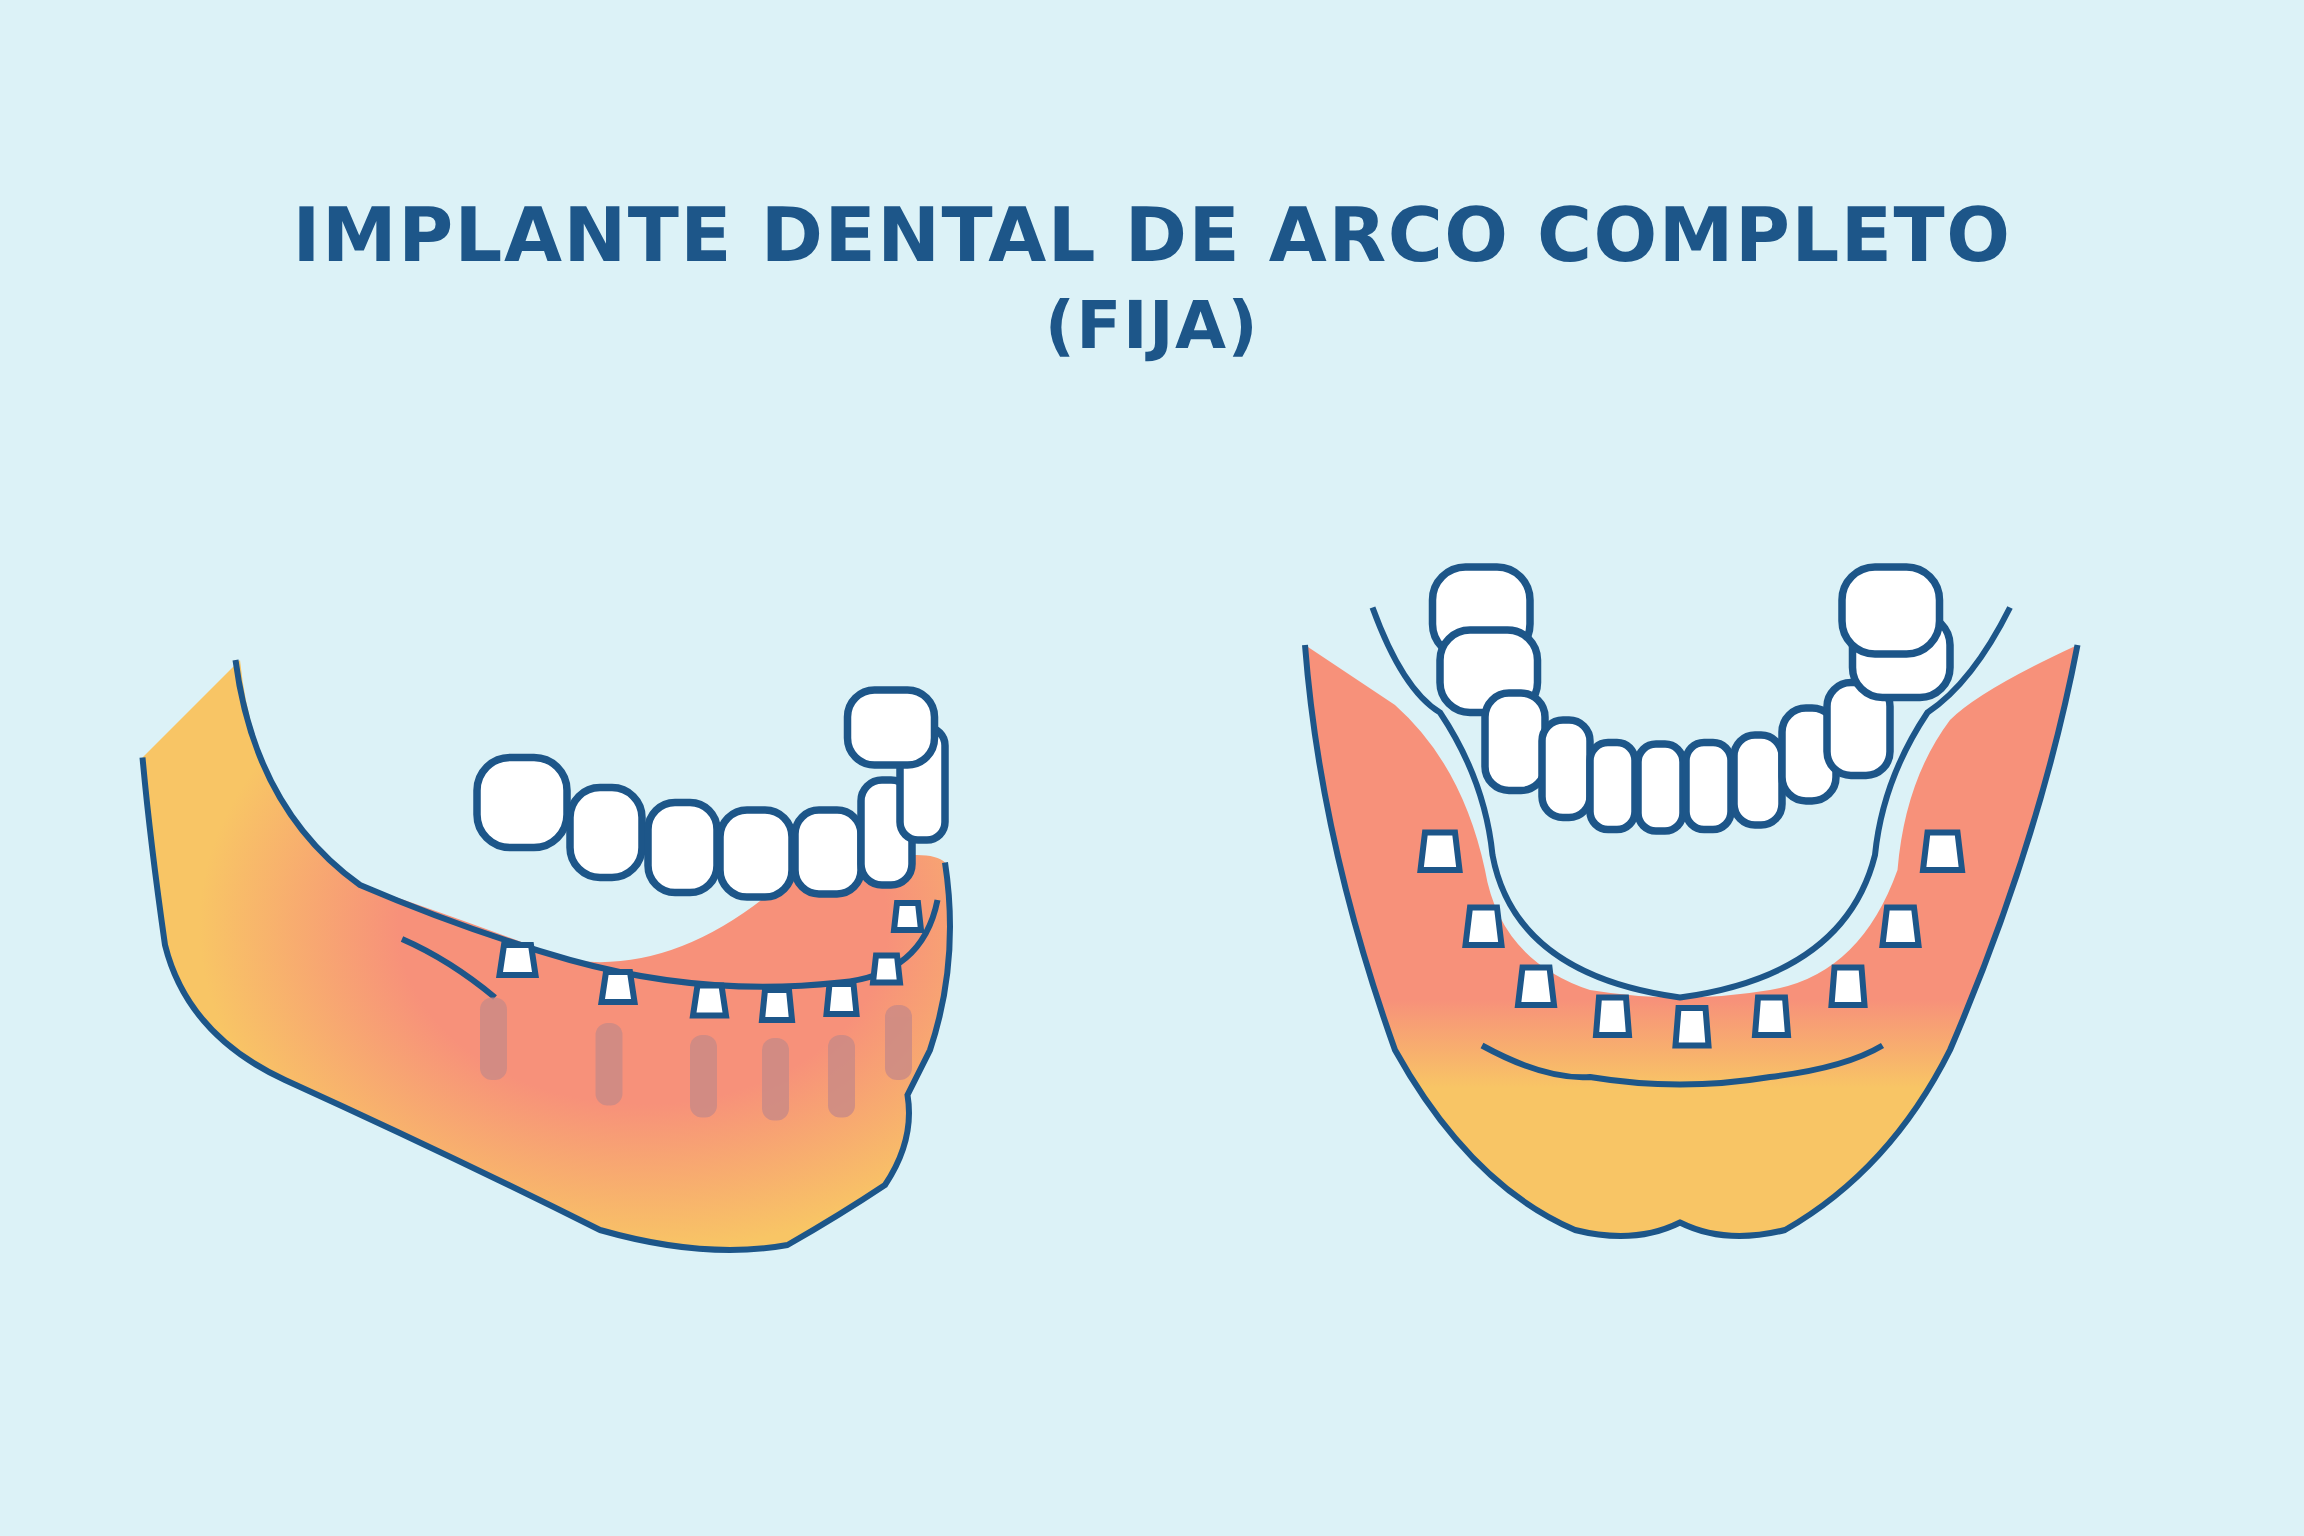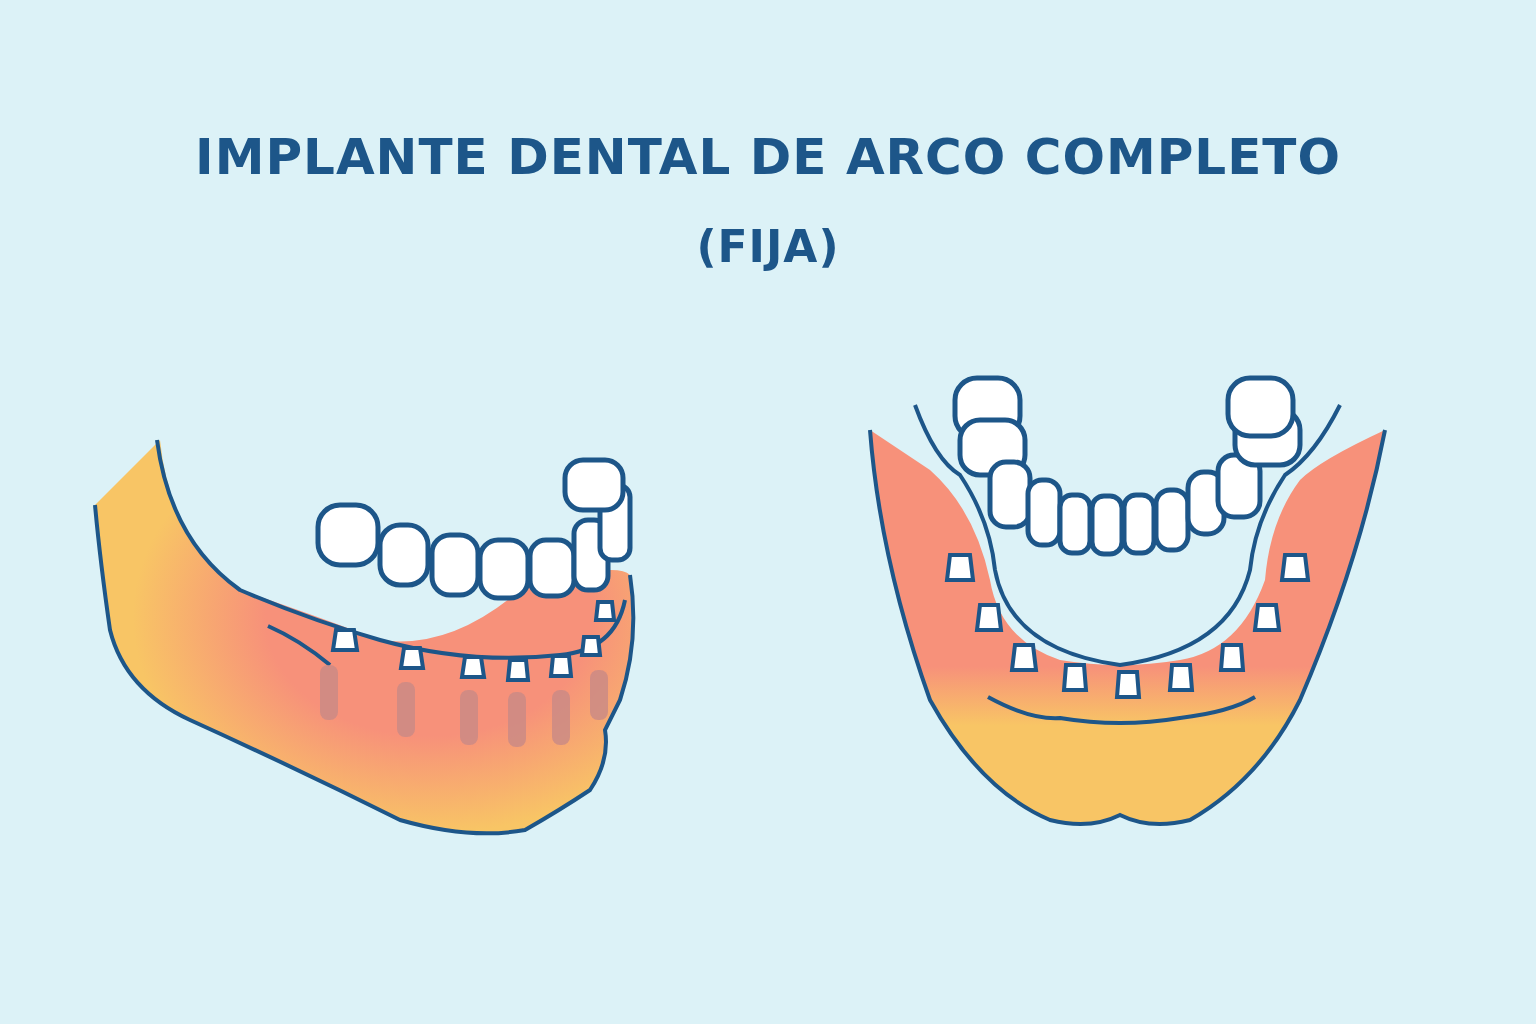--- a/index.html
+++ b/index.html
@@ -1,19 +1,19 @@
 <!DOCTYPE html>
 <html><head>
 <meta charset="utf-8">
 <style>
   html,body{margin:0;padding:0;}
   body{width:1536px;height:1024px;background:#dcf2f7;position:relative;overflow:hidden;font-family:"DejaVu Sans","Liberation Sans",sans-serif;}
   .title{position:absolute;left:0;width:1536px;text-align:center;color:#1d5689;font-weight:bold;letter-spacing:1px;}
   .t1{top:128px;font-size:50px;}
-  .t2{top:221px;font-size:44px;}
+  .t2{top:192px;font-size:44px;}
   svg{position:absolute;left:0;top:0;}
 </style>
 </head>
 <body>
 
 <div class="title t1">IMPLANTE DENTAL DE ARCO COMPLETO</div>
 <div class="title t2">(FIJA)</div>
 
 <svg width="1536" height="1024" viewBox="0 0 1536 1024">
   <defs>

